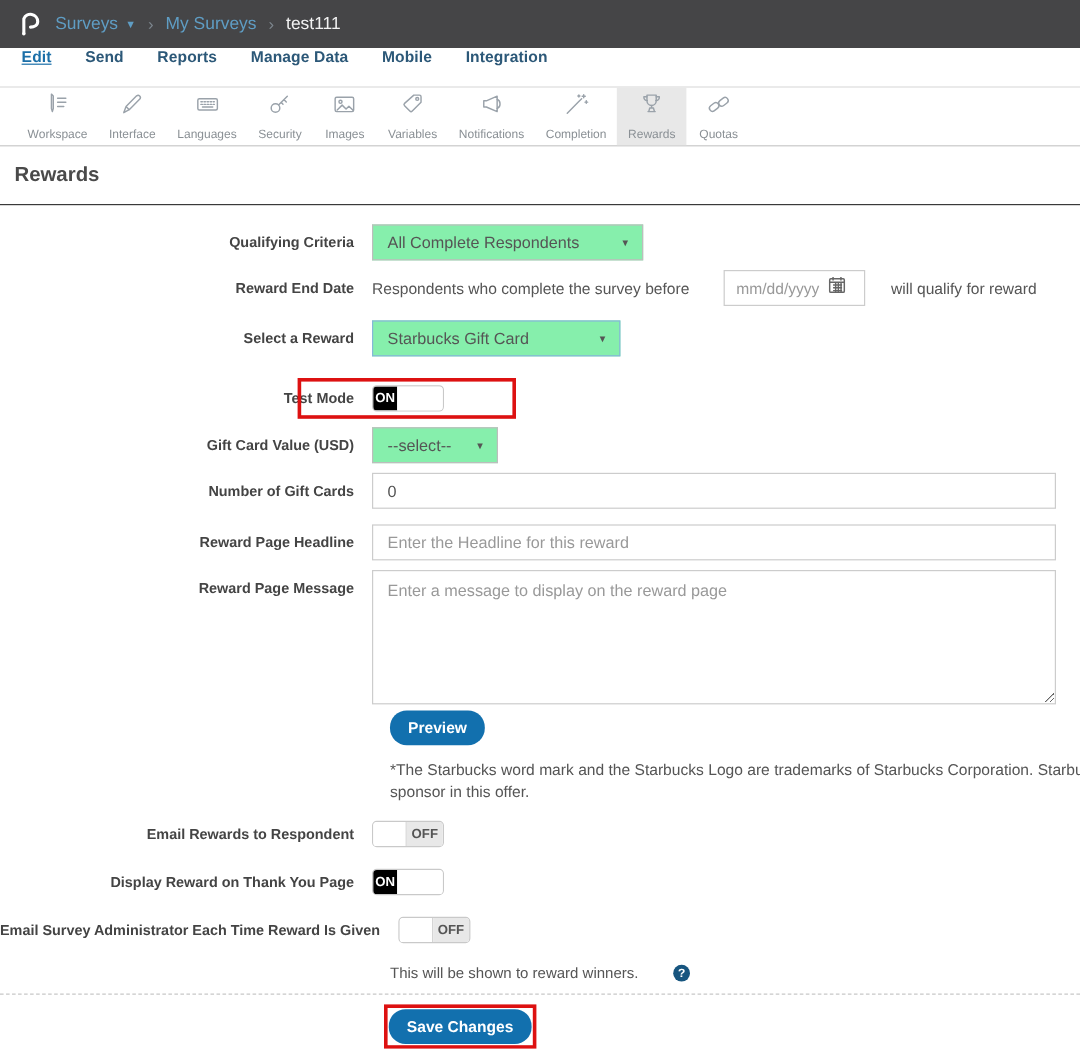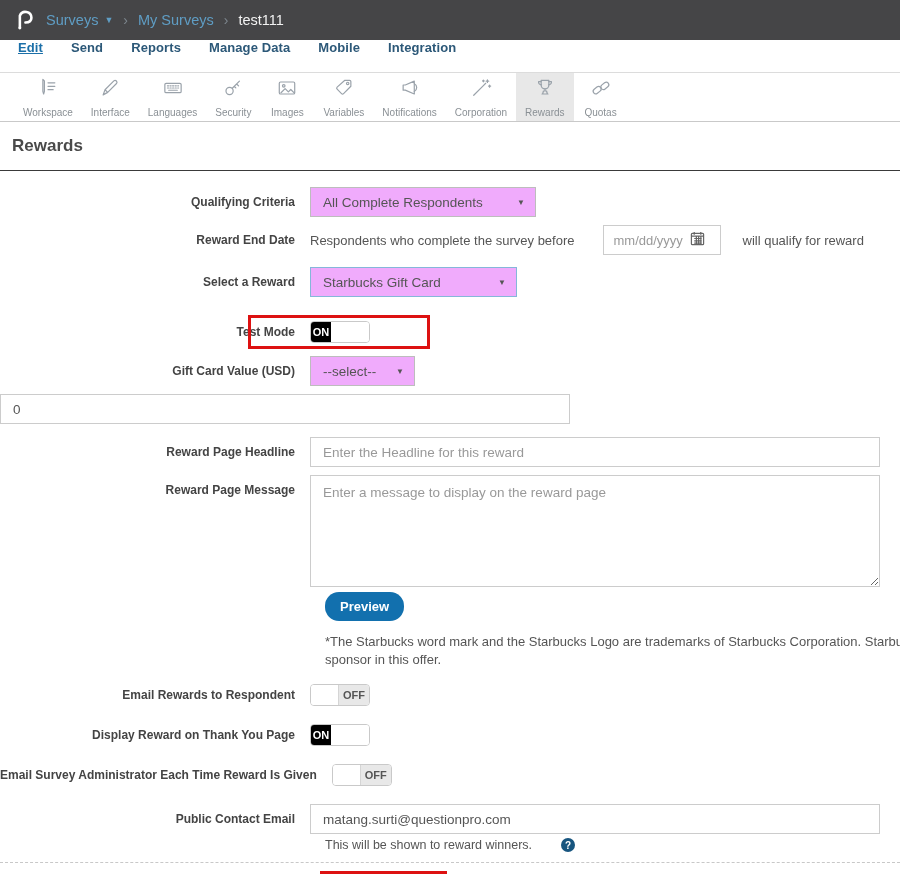--- a/index.html
+++ b/index.html
@@ -31,21 +31,21 @@
   .page-title { font-size:17px; font-weight:700; color:#4a4a4a; margin-left:12px; }
   .title-rule { border:none; border-top:1px solid #3a3a3a; margin-top:14px; }
 
   form { padding-top:16px; }
   .row { display:flex; align-items:center; margin-bottom:10px; }
   .row-label { flex:0 0 310px; display:flex; justify-content:flex-end; padding-right:15px;
     font-size:12px; font-weight:700; color:#444; }
   .row-label span { white-space:nowrap; }
   .indent { margin-left:325px; }
 
-  .selectbox { height:30px; border:1px solid #bdbdbd; background:#f0abfc; display:flex; align-items:center;
+  .selectbox { height:30px; border:1px solid #bdbdbd; background:#86efac; display:flex; align-items:center;
     padding:0 10px 0 12px; font-size:13.5px; color:#555; cursor:pointer; }
   .selectbox .sel-text { flex:1; }
   .selectbox .sel-caret { font-size:8px; color:#555; margin-left:14px; }
   .w-qual { width:226px; } .w-reward { width:207px; border-color:#85b7d9; } .w-usd { width:105px; }
 
   input[type=text] { height:30px; border:1px solid #ccc; font-size:13.5px; color:#555;
     padding:0 12px; font-family:"Liberation Sans",sans-serif; outline:none; }
   input::placeholder, textarea::placeholder { color:#999; }
   .w-full { width:570px; }
 
@@ -162,21 +162,21 @@
       <path d="M19 6 L8.5 10.5 H6 v6 h2.5 L19 21 Z"></path>
           <path d="M19 9 a5 5 0 0 1 0 9"></path>
     </svg></span>
     <span class="tool-label">Notifications</span>
   </div>
   <div class="tool">
     <span><svg viewBox="0 0 28 28">
       <path d="M5.5 22.5 L16.5 11.5 M16.5 11.5 l3-3"></path>
       <path d="M21.5 4.5 v3 M20 6 h3 M24 10.5 v2.5 M22.8 11.8 h2.5 M16.8 4.8 v2 M15.8 5.8 h2"></path>
     </svg></span>
-    <span class="tool-label">Corporation</span>
+    <span class="tool-label">Completion</span>
   </div>
   <div class="tool selected">
     <span><svg viewBox="0 0 28 28">
       <path d="M9.5 5 h9 v5.5 a4.5 4.5 0 0 1 -9 0 Z"></path>
       <path d="M9.5 6.5 H6.5 a3.2 3.2 0 0 0 3.4 3.8 M18.5 6.5 h3 a3.2 3.2 0 0 1 -3.4 3.8"></path>
       <path d="M14 15 v2.5 M12.2 17.5 h3.6 l1 3.5 h-5.6 Z M10.5 21 h7"></path>
     </svg></span>
     <span class="tool-label">Rewards</span>
   </div>
   <div class="tool">
@@ -246,20 +246,23 @@
       <div class="row-label">
           <span>Gift Card Value (USD)</span>
         </div>
       <div class="selectbox w-usd">
         <span class="sel-text">--select--</span>
         <span class="sel-caret">▼</span>
       </div>
     </div>
 
     <div class="row" style="margin-bottom:13px;">
+      <div class="row-label">
+          <span>Number of Gift Cards</span>
+        </div>
       <input type="text" class="w-full" value="0" style="">
     </div>
 
     <div class="row" style="margin-bottom:8px;">
       <div class="row-label">
           <span>Reward Page Headline</span>
         </div>
       <input type="text" class="w-full" placeholder="Enter the Headline for this reward" style="">
     </div>
 
@@ -301,26 +304,20 @@
     <div class="row row-toggle">
       <div class="row-label">
           <span>Email Survey Administrator Each Time Reward Is Given</span>
         </div>
       <div class="toggle">
         <span class="knob-left"></span>
         <span class="seg-off-label">OFF</span>
       </div>
     </div>
 
-    <div class="row" style="margin-bottom:2px;">
-      <div class="row-label">
-          <span>Public Contact Email</span>
-        </div>
-      <input type="text" class="w-full" value="matang.surti@questionpro.com" style="">
-    </div>
 
     <div class="helper">
       <span>This will be shown to reward winners.</span>
       <span class="help-icon">?</span>
     </div>
 
     <hr class="dashed-rule">
 
     <div class="red-box-save">
       <button class="btn">Save Changes</button>

